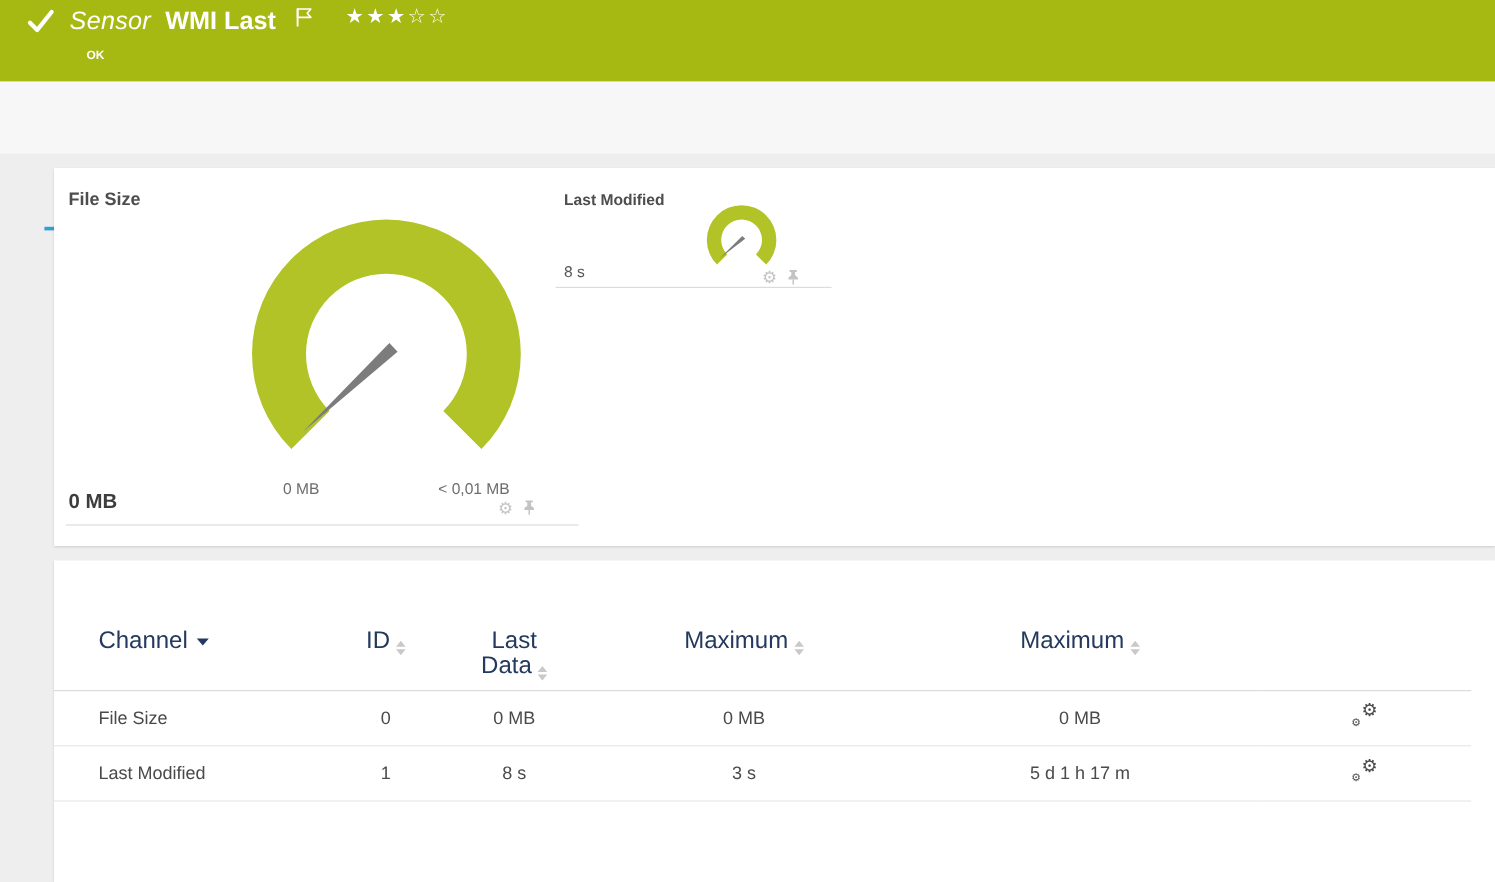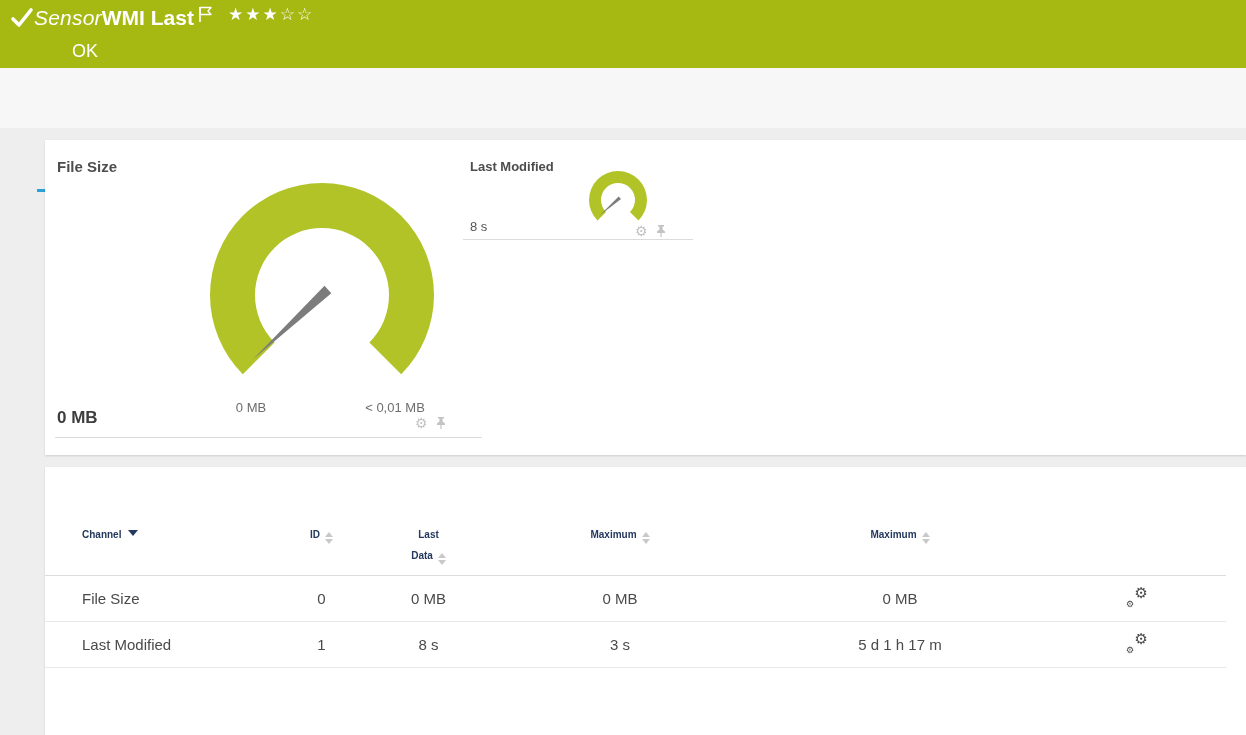--- a/index.html
+++ b/index.html
@@ -2,27 +2,27 @@
 <html><head>
 <meta charset="utf-8">
 <style>
   * { margin:0; padding:0; box-sizing:border-box; }
   html,body { background:#e9e9e9; }
   body { font-family:"Liberation Sans","DejaVu Sans",sans-serif; }
   #app { position:relative; width:1246px; height:735px; background:#eeeeee; overflow:hidden; }
 
   
   .hdr { position:absolute; left:0; top:0; width:1246px; height:68px; background:#a6b812; color:#fff; }
-  .hdr-row { position:absolute; left:10px; top:6px; display:flex; align-items:center; gap:0; }
+  .hdr-row { position:absolute; left:22px; top:6px; display:flex; align-items:center; gap:12px; }
   .check-icon { width:24px; height:24px; display:inline-flex; }
   .hdr-kind { font-style:italic; font-size:21px; font-weight:400; letter-spacing:.2px; }
   .hdr-title { font-size:21px; font-weight:700; }
   .flag-icon { width:16px; height:17px; margin-left:4px; margin-top:-8px; display:inline-flex; }
   .stars { margin-left:14px; margin-top:-8px; font-size:17px; letter-spacing:2px; color:#fff; cursor:default; }
-  .hdr-status { position:absolute; left:72px; top:41px; font-size:18px; font-weight:400; }
+  .hdr-status { position:absolute; left:72px; top:41px; font-size:10px; font-weight:700; }
 
   
   .tabbar { position:absolute; left:0; top:68px; width:1246px; height:60px; background:#f7f7f8; }
   .tab { position:absolute; top:98px; transform:translateX(-50%); display:flex; align-items:center; gap:8px;
          font-size:15px; color:#4e565e; cursor:pointer; white-space:nowrap; }
   .tab .num { font-weight:700; color:#3b3b3b; margin-right:2px; }
   .tab.active { color:#404a54; }
   .tab-underline { position:absolute; left:37px; top:121px; width:170px; height:3px; background:#2ba1d8; }
   .ticon { display:inline-flex; }
 
@@ -45,21 +45,21 @@
   .fs-divider { position:absolute; left:10px; top:297px; width:427px; height:1px; background:#dcdcdc; }
 
   
   .lm-title { position:absolute; left:425px; top:19px; font-size:13px; font-weight:700; color:#4d4d4d; }
   .lm-gauge { position:absolute; left:541px; top:28px; width:64px; height:64px; }
   .lm-value { position:absolute; left:425px; top:79px; font-size:13px; color:#555; }
   .lm-divider { position:absolute; left:418px; top:99px; width:230px; height:1px; background:#dcdcdc; }
 
   
   table.channels { border-collapse:collapse; width:1181px; margin-top:53px; table-layout:fixed; }
-  .channels th { color:#24395e; font-size:10px; font-weight:700; vertical-align:top; height:55px;
+  .channels th { color:#24395e; font-size:20px; font-weight:400; vertical-align:top; height:55px;
                  padding-top:4px; line-height:21px; }
   .channels th, .channels td { white-space:nowrap; }
   .channels thead tr { border-bottom:1px solid #dcdcdc; }
   .channels tbody tr { border-bottom:1px solid #e8e8e8; }
   .channels td { font-size:15px; color:#4a4a4a; height:46px; vertical-align:middle; }
   .col-channel { text-align:left; padding-left:37px; }
   .col-num { text-align:center; }
   .pad2 { padding-right:2px; } .pad3 { padding-right:3px; } .pad5 { padding-right:5px; }
   .col-gear { text-align:center; }
   .sort { display:inline-flex; flex-direction:column; gap:2px; margin-left:5px; vertical-align:1px; cursor:pointer; }

